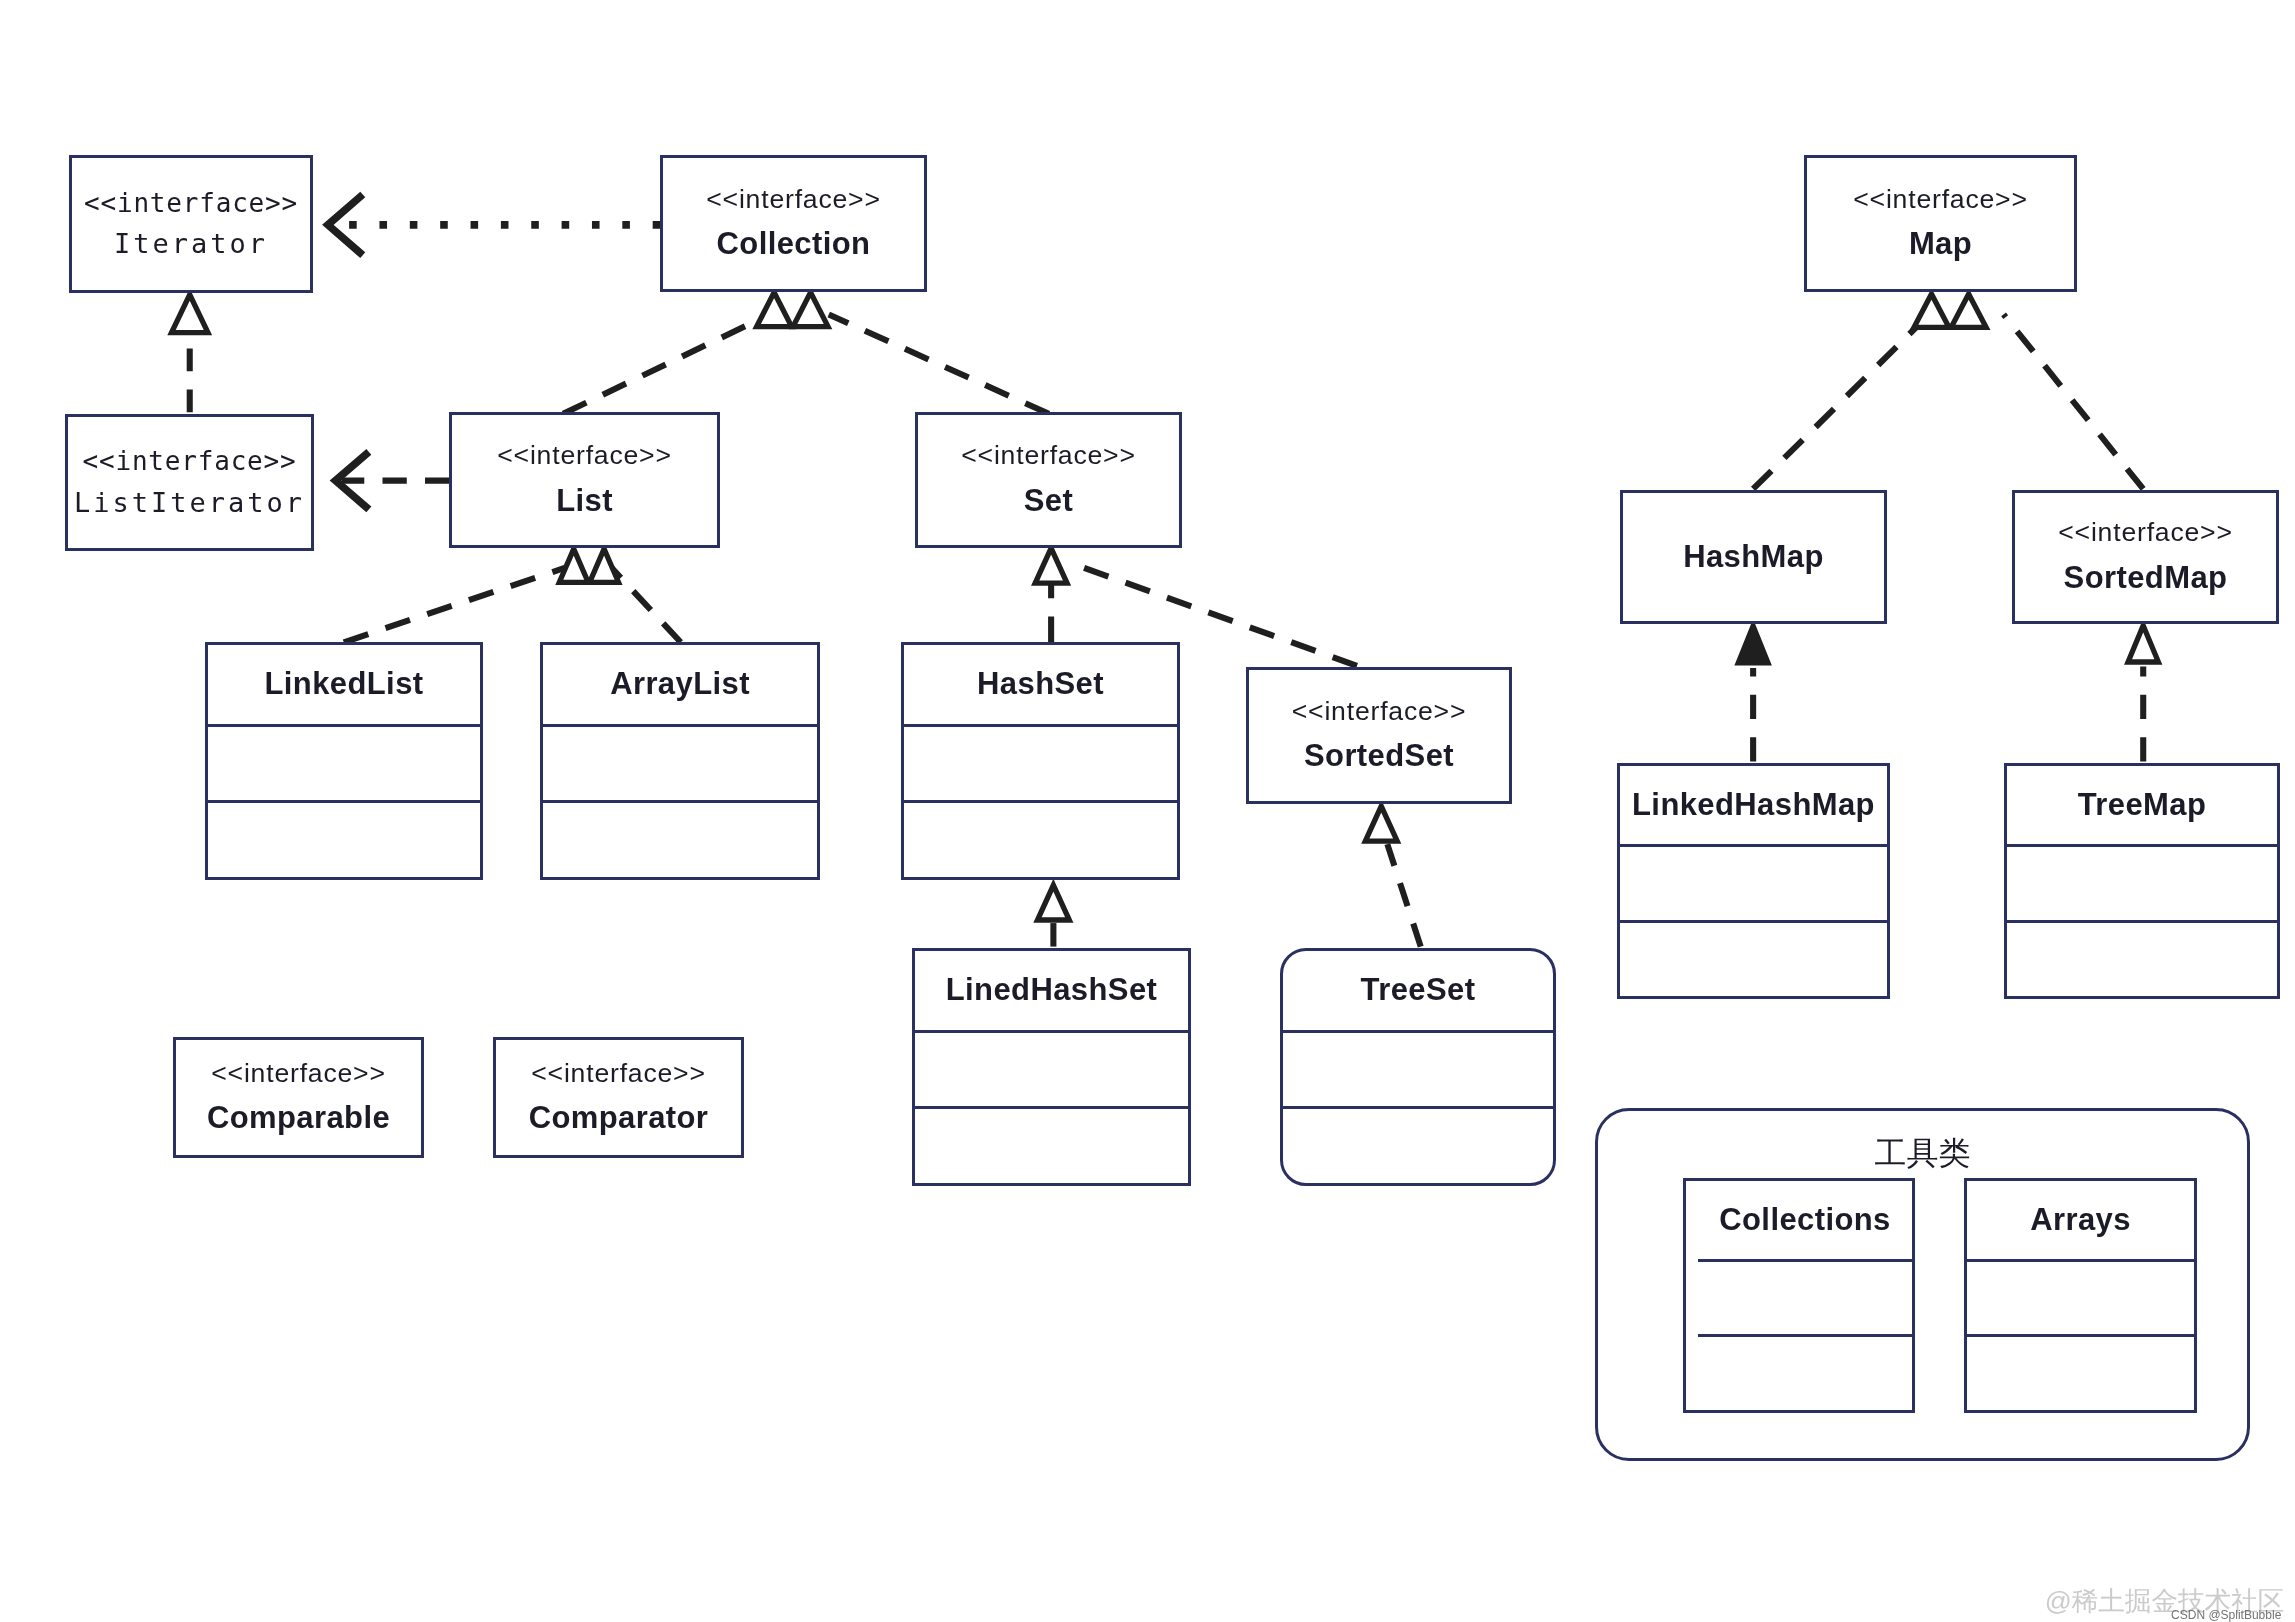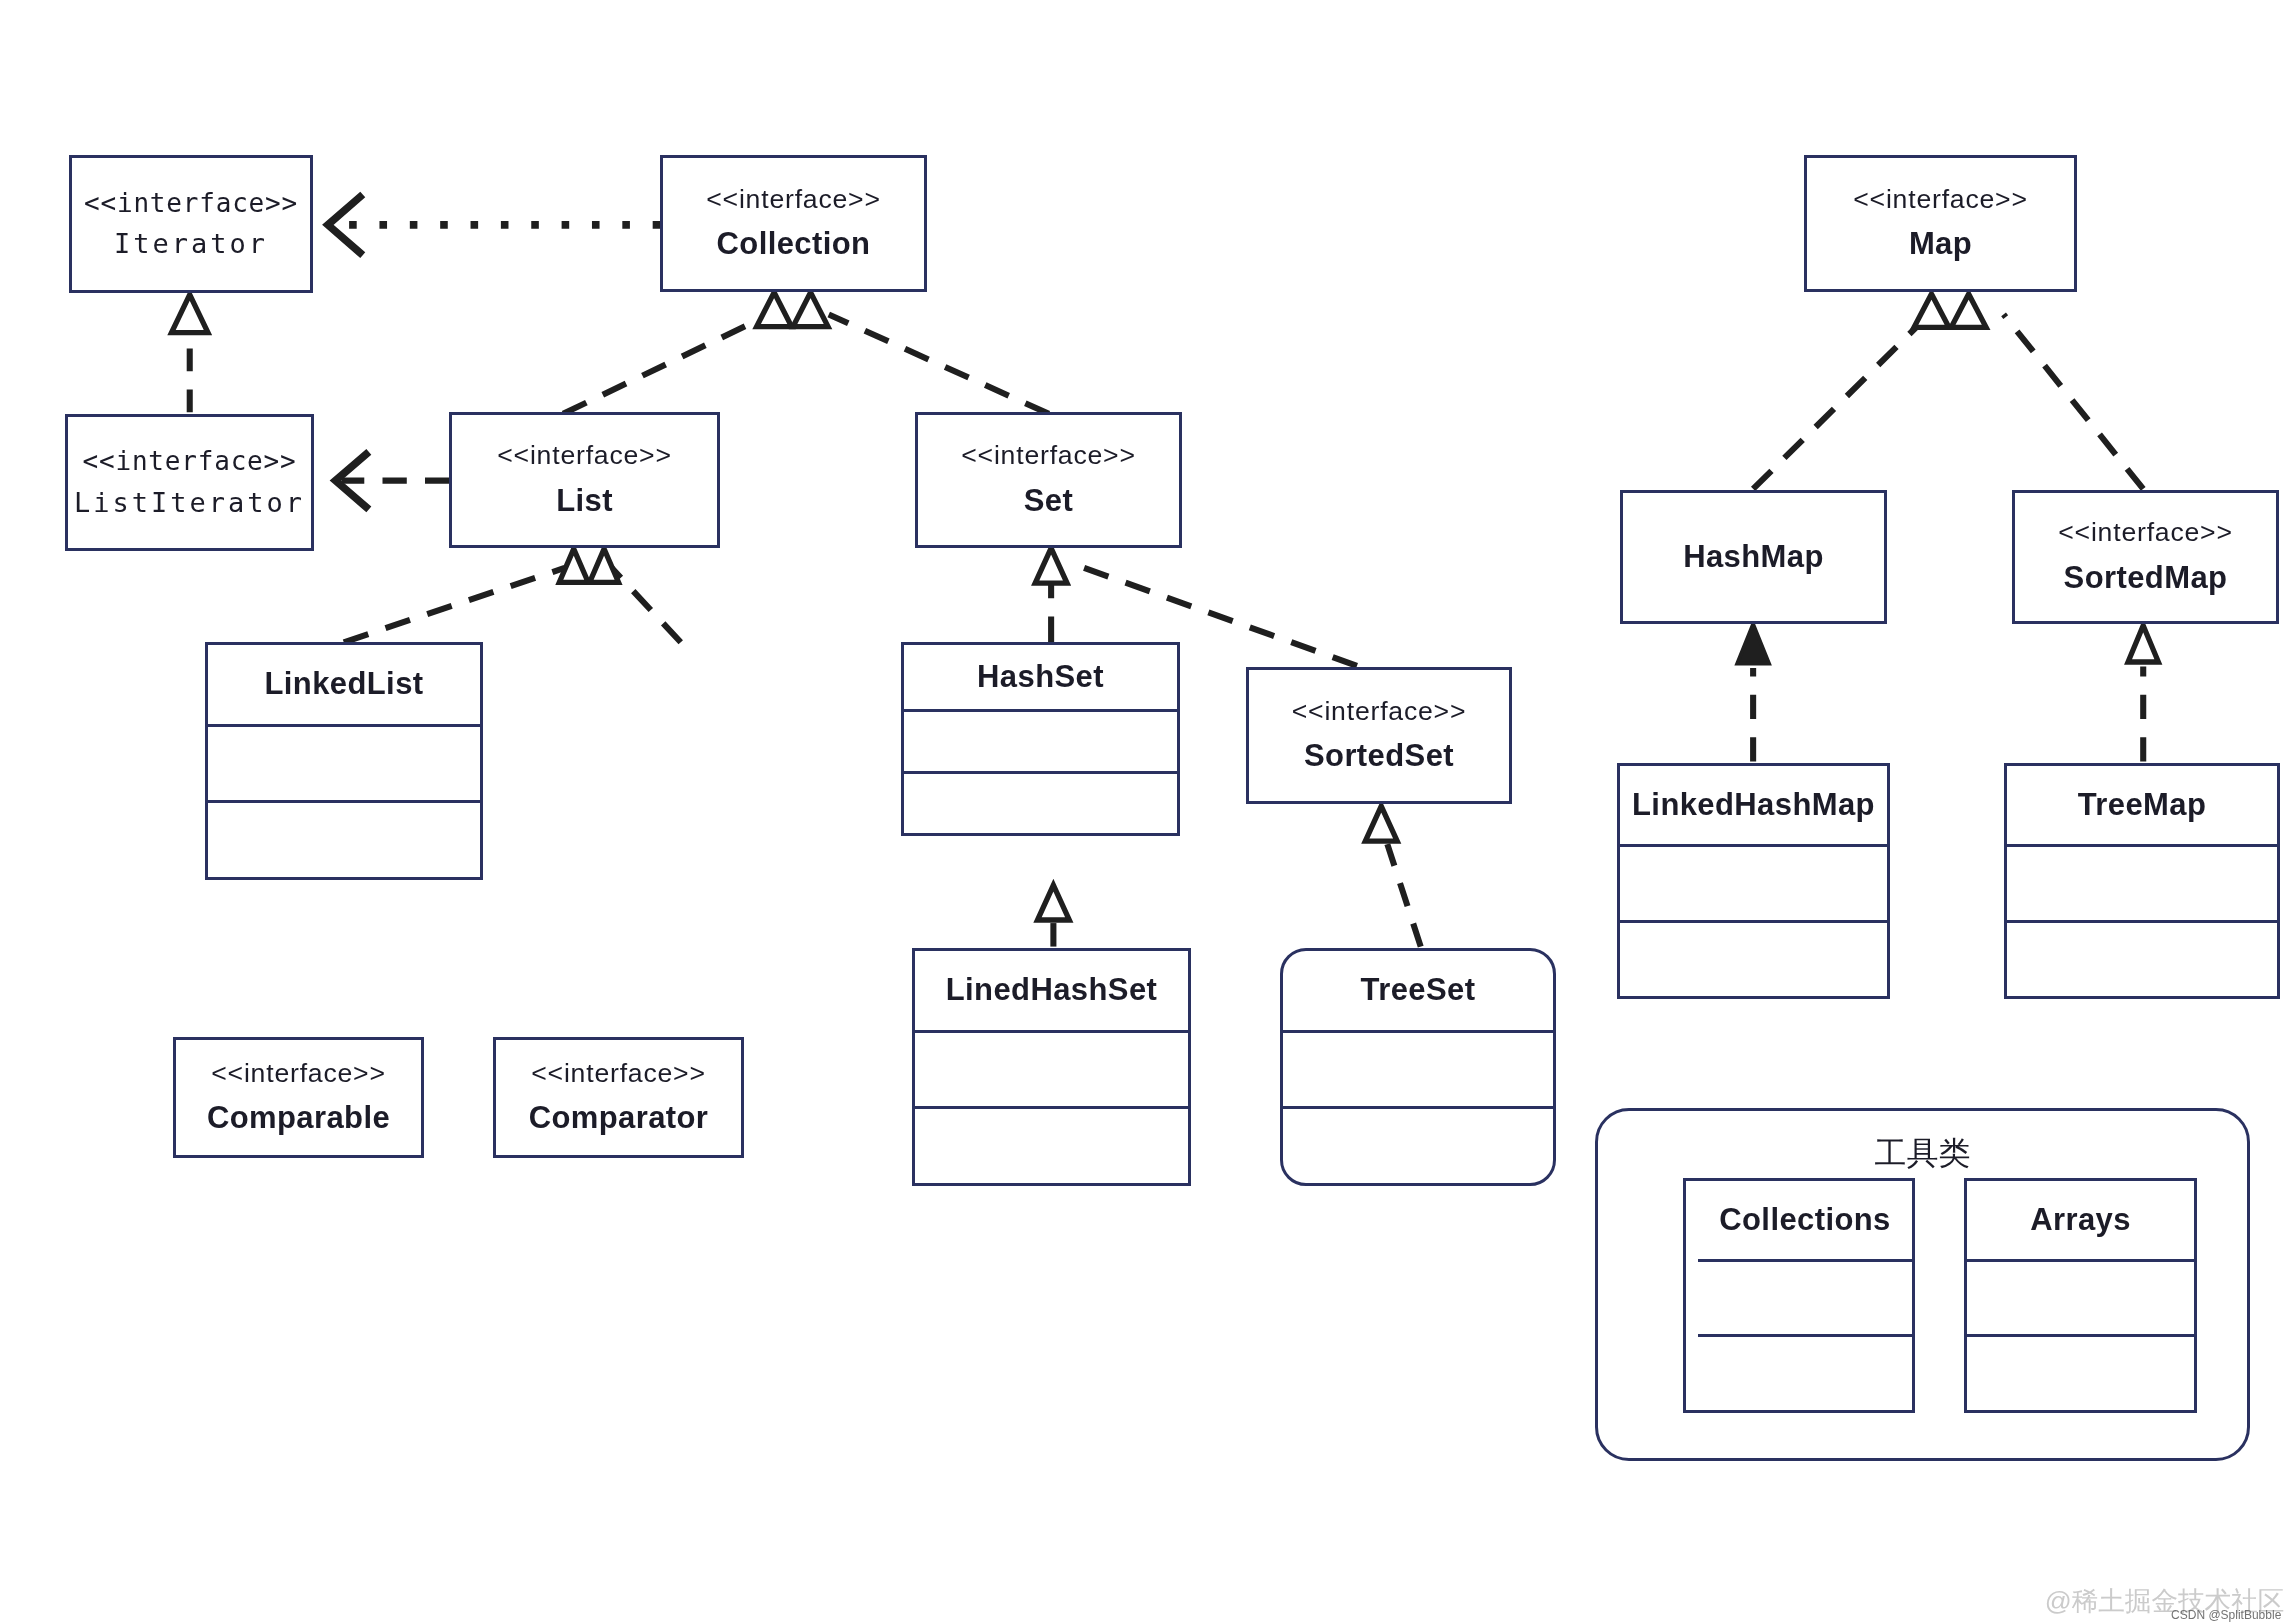--- a/index.html
+++ b/index.html
@@ -226,22 +226,27 @@
     <div class="stereo">&lt;&lt;interface&gt;&gt;</div>
     <div class="iname">SortedMap</div>
   </div>
 
   <div class="cls" style="left:205px;top:642px;width:278px;height:238px;">
     <div class="cls-title">LinkedList</div>
     <div class="cls-row"></div>
     <div class="cls-row"></div>
   </div>
 
-
-  <div class="cls" style="left:901px;top:642px;width:279px;height:194px;">
+  <div class="cls" style="left:540px;top:642px;width:280px;height:238px;">
+    <div class="cls-title">ArrayList</div>
+    <div class="cls-row"></div>
+    <div class="cls-row"></div>
+  </div>
+
+  <div class="cls" style="left:901px;top:642px;width:279px;height:238px;">
     <div class="cls-title">HashSet</div>
     <div class="cls-row"></div>
     <div class="cls-row"></div>
   </div>
 
   <div class="cls" style="left:912px;top:948px;width:279px;height:238px;">
     <div class="cls-title">LinedHashSet</div>
     <div class="cls-row"></div>
     <div class="cls-row"></div>
   </div>

